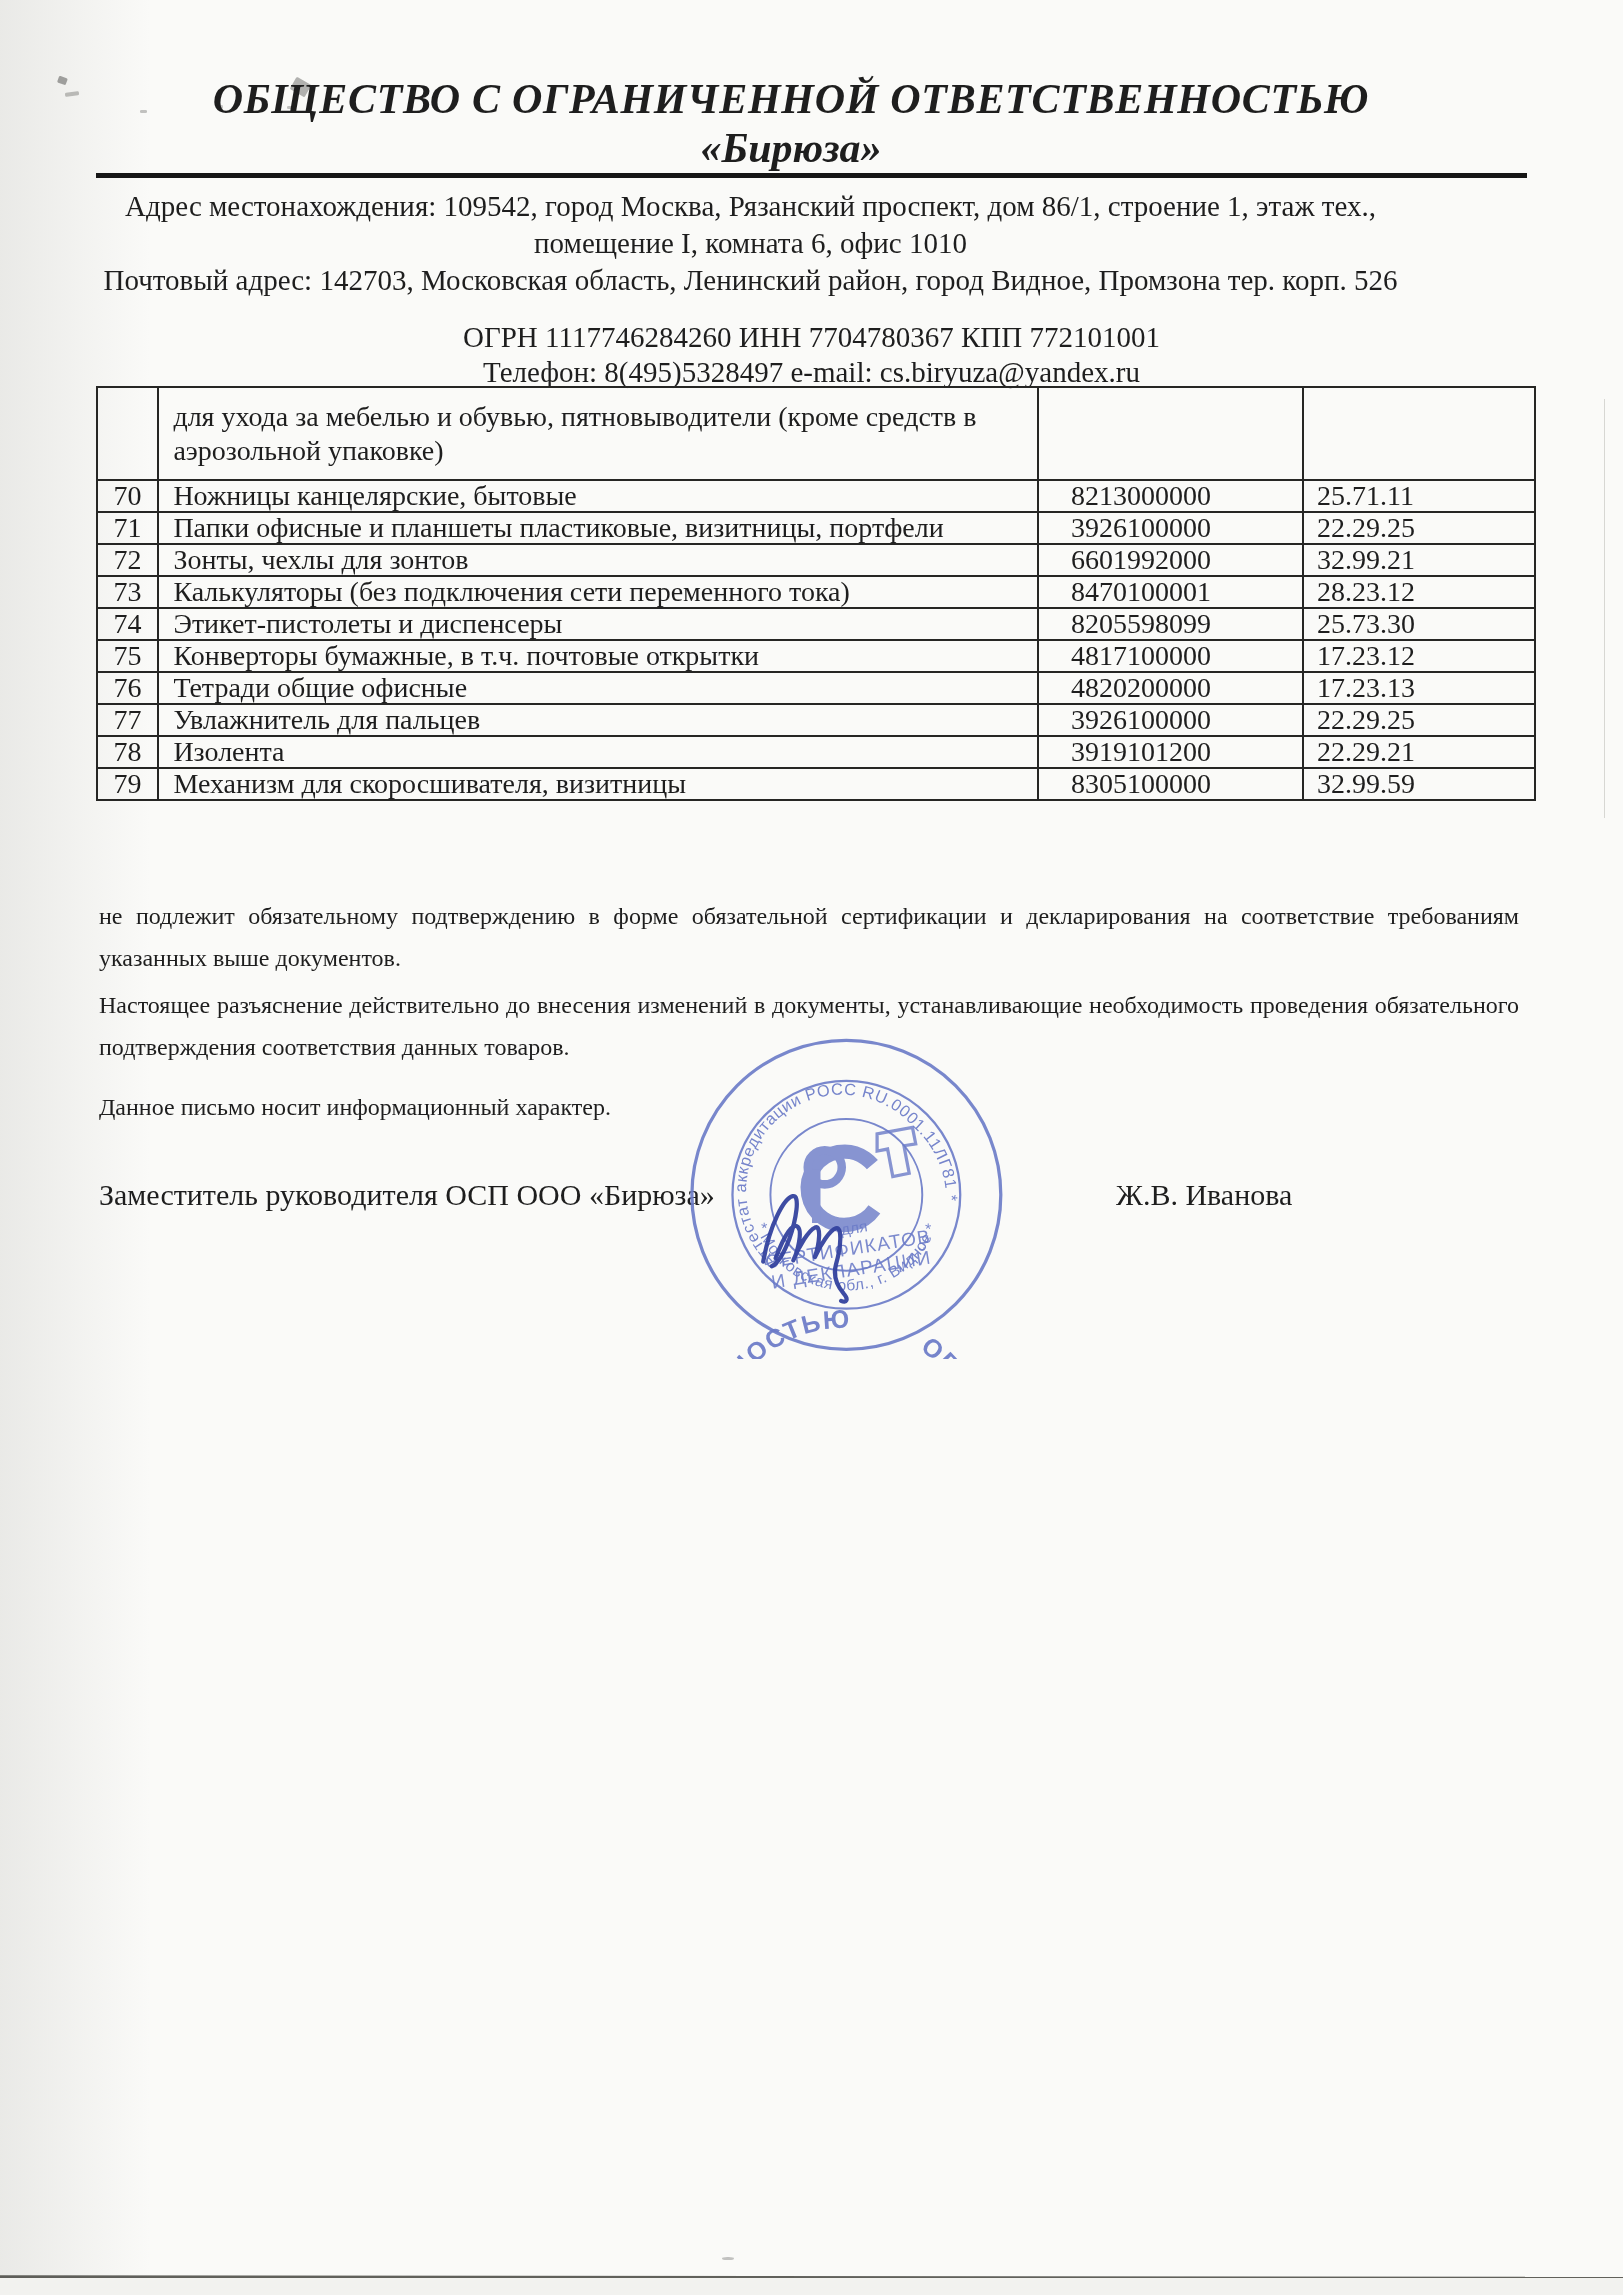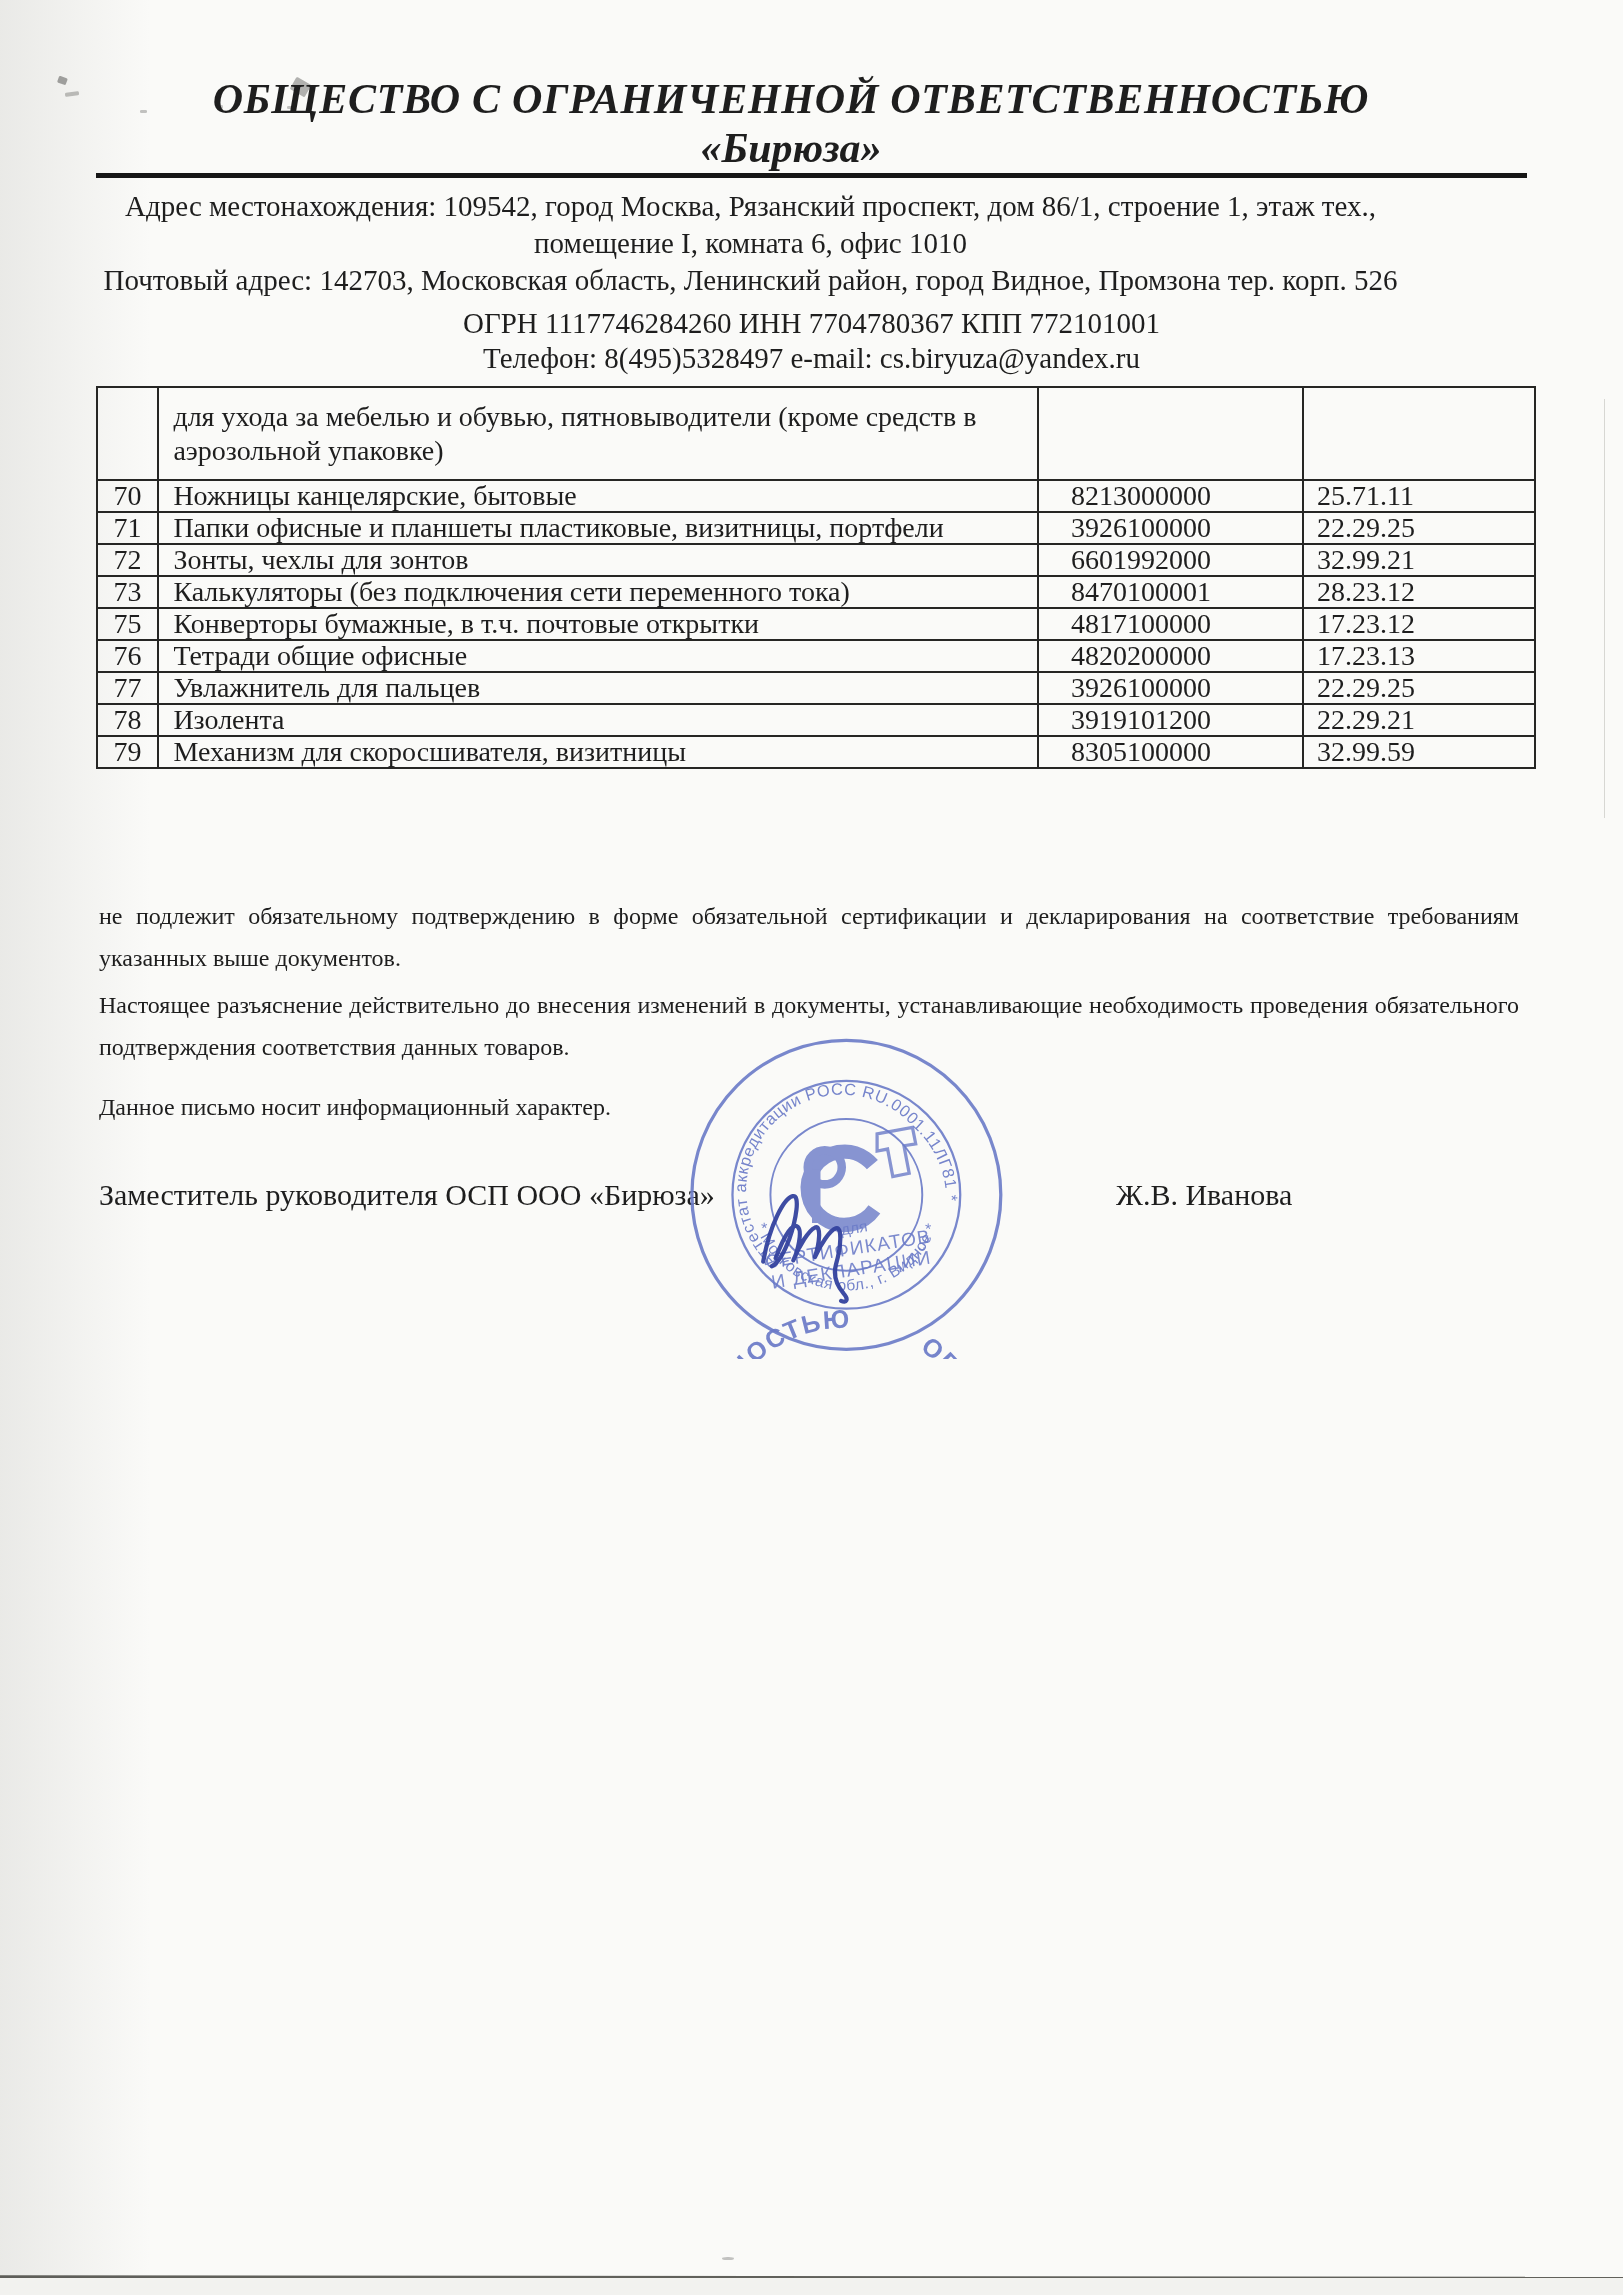--- a/index.html
+++ b/index.html
@@ -30,21 +30,21 @@
   
   .header { position:absolute; left:16px; top:76px; width:1550px; text-align:center;
     font-weight:bold; font-style:italic; }
   .header .l1 { font-size:42px; line-height:47px; letter-spacing:0.7px; }
   .header .l2 { font-size:42px; line-height:44px; margin-top:2.6px; }
   .head-rule { position:absolute; left:96px; top:173px; width:1431px; height:4.6px; background:#161616; }
 
   
   .contact { position:absolute; left:0; top:188px; width:1501px; text-align:center;
     font-size:29px; line-height:37px; }
-  .regblock { position:absolute; left:0; top:306px; width:1623px; text-align:center;
+  .regblock { position:absolute; left:0; top:320px; width:1623px; text-align:center;
     font-size:29px; line-height:35px; }
 
   
   table.goods { position:absolute; left:96px; top:386px; width:1439px;
     border-collapse:collapse; table-layout:fixed; font-size:28px; }
   table.goods td { border:2px solid #262624; vertical-align:middle; line-height:30px;
     overflow:hidden; white-space:nowrap; }
   table.goods tr.cont td { line-height:34px; white-space:normal; }
   table.goods tr.cont { height:93px; }
   table.goods tr.r { height:30px; }
@@ -130,20 +130,26 @@
       <td class="c-code">6601992000</td>
       <td class="c-okpd">32.99.21</td>
     </tr>
     <tr class="r">
       <td class="c-num">73</td>
       <td class="c-desc">Калькуляторы (без подключения сети переменного тока)</td>
       <td class="c-code">8470100001</td>
       <td class="c-okpd">28.23.12</td>
     </tr>
     <tr class="r">
+      <td class="c-num">74</td>
+      <td class="c-desc">Этикет-пистолеты и диспенсеры</td>
+      <td class="c-code">8205598099</td>
+      <td class="c-okpd">25.73.30</td>
+    </tr>
+    <tr class="r">
       <td class="c-num">75</td>
       <td class="c-desc">Конверторы бумажные, в т.ч. почтовые открытки</td>
       <td class="c-code">4817100000</td>
       <td class="c-okpd">17.23.12</td>
     </tr>
     <tr class="r">
       <td class="c-num">76</td>
       <td class="c-desc">Тетради общие офисные</td>
       <td class="c-code">4820200000</td>
       <td class="c-okpd">17.23.13</td>

